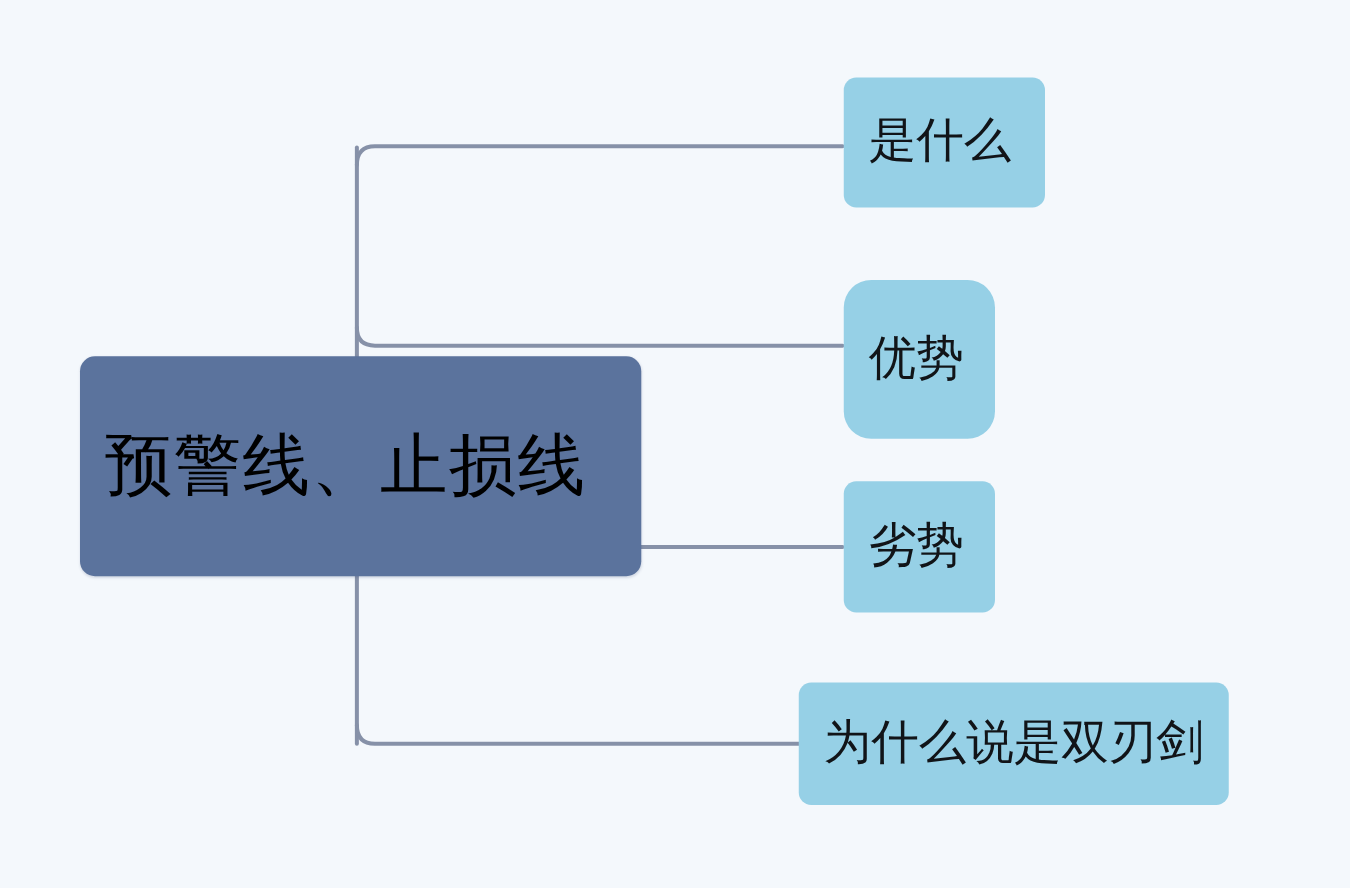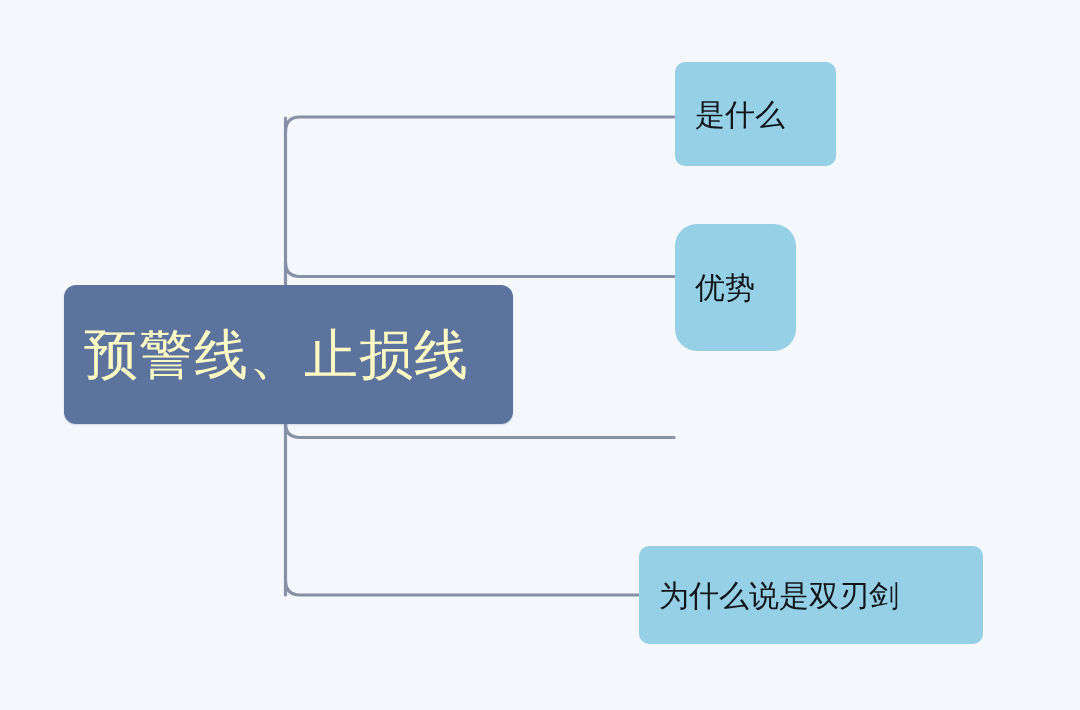--- a/index.html
+++ b/index.html
@@ -37,36 +37,36 @@
     display: flex;
     align-items: center;
     border-radius: 12px;
     white-space: nowrap;
   }
 
   .node-root {
     left: 64px;
     top: 285px;
     width: 449px;
-    height: 139px;
+    height: 176px;
     background: #5b739d;
-    color: #fef9c3;
+    color: #000000;
     justify-content: flex-start;
     padding-left: 20px;
     font-size: 54px;
     letter-spacing: 1px;
     box-shadow: 0 1px 2px rgba(60,80,120,0.18);
   }
 
   .node-child {
     background: #96d0e6;
     color: #111418;
     justify-content: flex-start;
     padding-left: 20px;
-    font-size: 30px;
+    font-size: 38px;
     border-radius: 10px;
   }
 
   .node-child-0 {
     left: 675px;
     top: 62px;
     width: 161px;
     height: 104px;
   }
   .node-child-1 {
@@ -114,18 +114,21 @@
   </div>
 
   <div class="node node-child node-child-0">
     <span class="node-label">是什么</span>
   </div>
 
   <div class="node node-child node-child-1">
     <span class="node-label">优势</span>
   </div>
 
+  <div class="node node-child node-child-2">
+    <span class="node-label">劣势</span>
+  </div>
 
   <div class="node node-child node-child-3">
     <span class="node-label">为什么说是双刃剑</span>
   </div>
 
 </div>
 
 </body></html>

